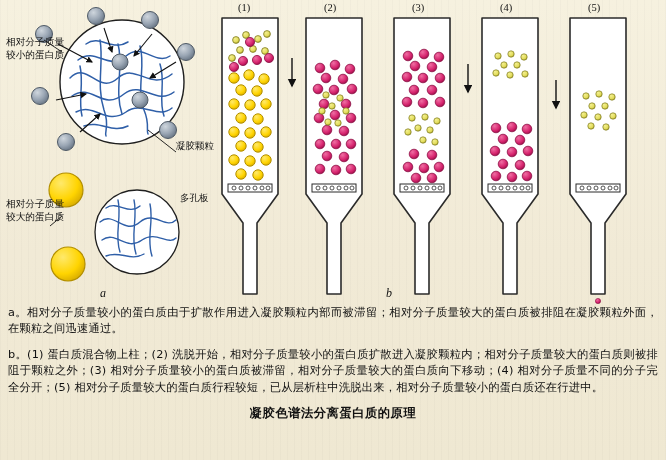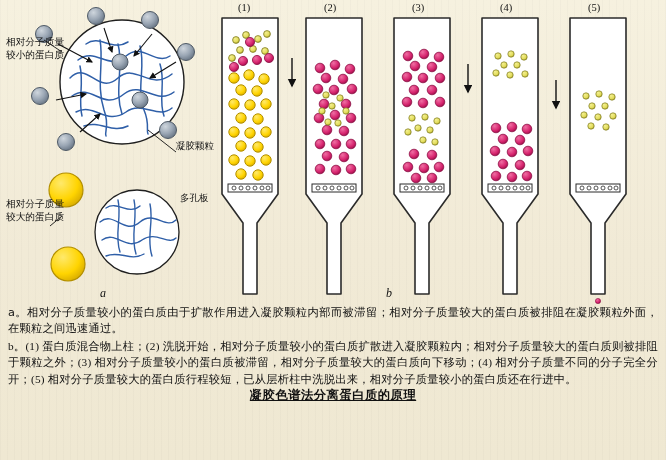--- a/index.html
+++ b/index.html
@@ -43,29 +43,28 @@
     color: #111;
   }
   .cap-line {
     font-size: 11.3px;
     line-height: 16.4px;
     letter-spacing: 0.2px;
     text-align: justify;
     margin: 0;
   }
   .cap-block {
-    margin-top: 0;
-    font-family: Liberation Serif, serif;
+    margin-top: 9px;
   }
   .title {
     text-align: center;
     font-size: 12.3px;
     font-weight: bold;
+    margin-top: 9px;
     letter-spacing: 0.5px;
-    text-decoration: underline;
   }
   .col-label {
     position: absolute;
     font-size: 10.5px;
     color: #111;
     font-family: "Liberation Serif", serif;
   }
   .panel-letter {
     position: absolute;
     font-size: 12px;

